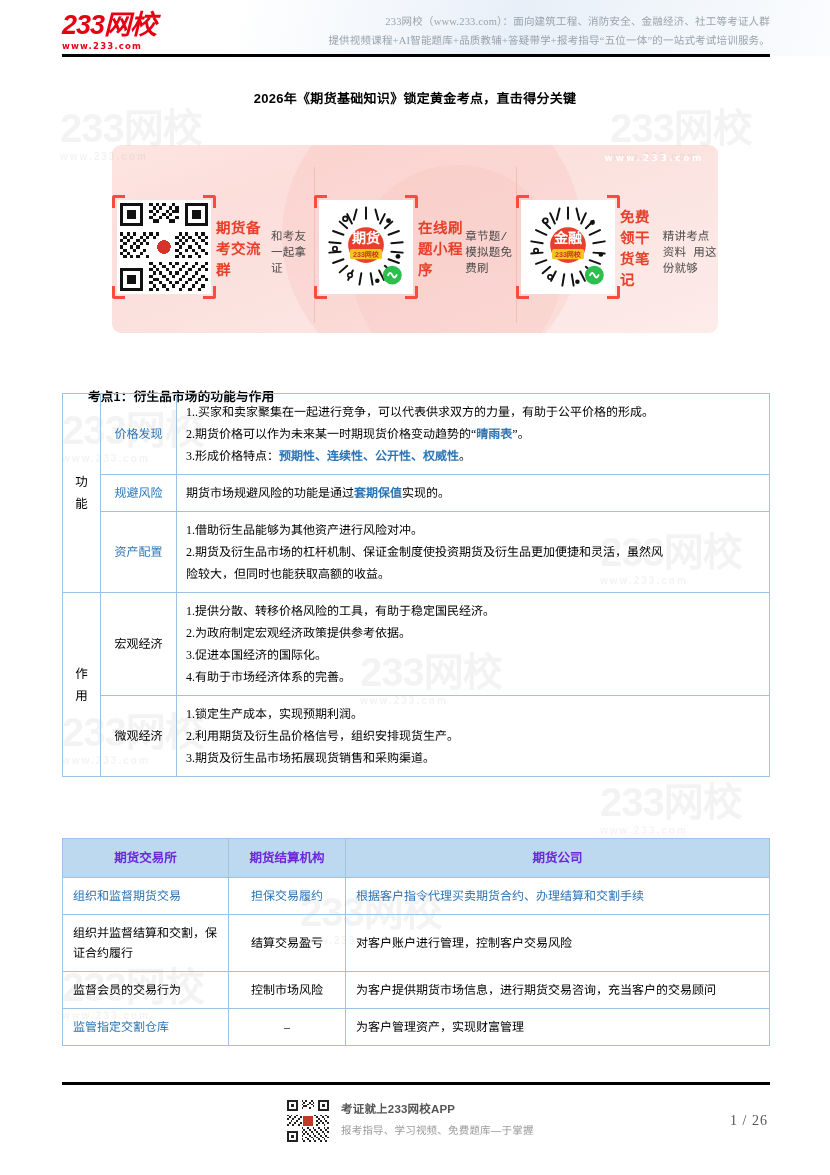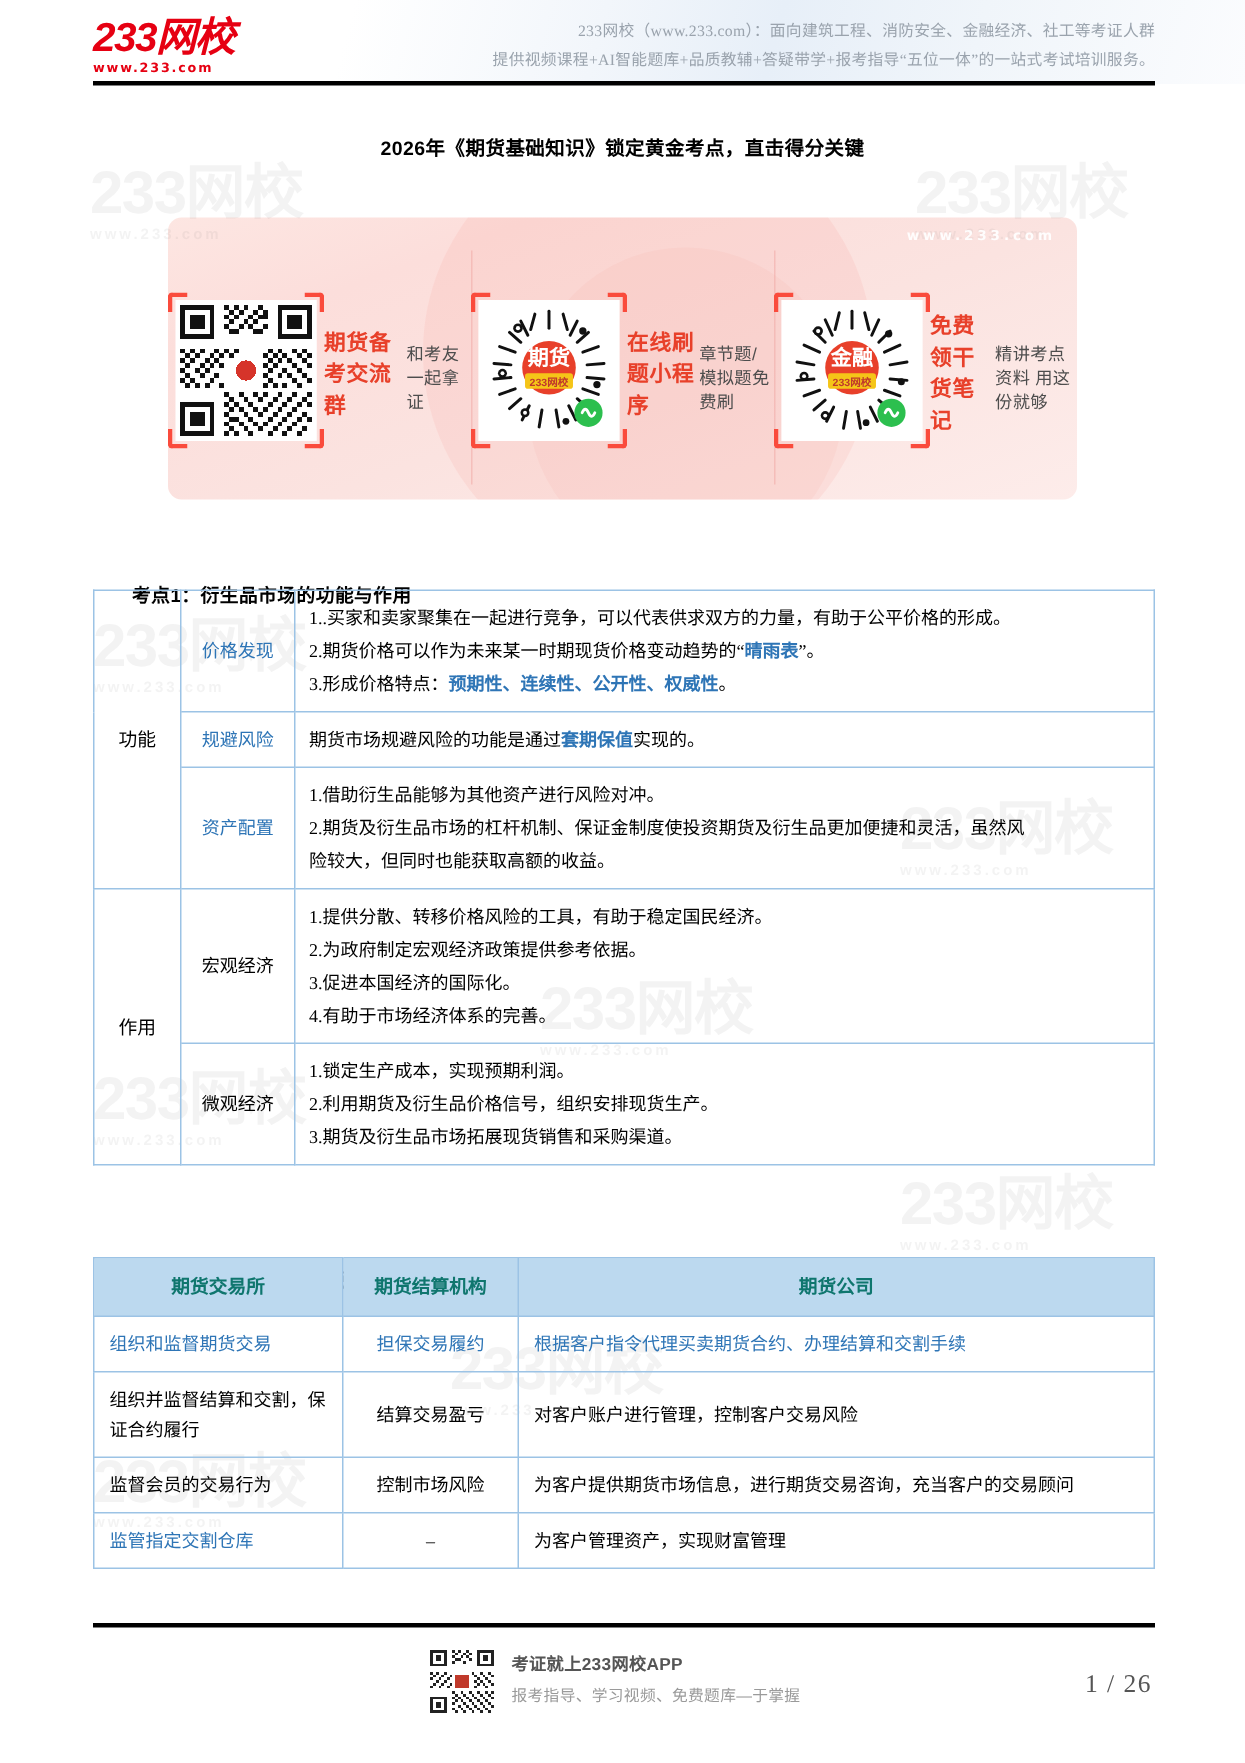--- a/index.html
+++ b/index.html
@@ -150,21 +150,21 @@
   }
   .qr-title {
     font-family: "Liberation Sans", sans-serif;
     font-weight: bold;
     font-size: 14.5px;
     color: #e8402a;
     letter-spacing: 0.5px;
   }
   .qr-sub {
     margin-top: 7px;
-    font-family: Liberation Sans, sans-serif;
+    font-family: Liberation Mono, monospace;
     font-size: 11.5px;
     color: #4d4d4d;
     letter-spacing: 0.2px;
   }
 
   
   .kaodian {
     position: absolute;
     left: 88px;
     font-family: "Liberation Sans", sans-serif;
@@ -187,37 +187,37 @@
     border: 1px solid #9cc3e5;
     padding: 7px 9px;
     vertical-align: middle;
     font-weight: normal;
     line-height: 22px;
     font-family: "Liberation Serif", "DejaVu Serif", serif;
   }
   #table1 { left: 62px; top: 393px; width: 708px; }
   #table2 { left: 62px; top: 838px; width: 708px; }
 
-  .col-cat  { width: 58px;  text-align: center; font-size: 12.5px; }
+  .col-cat  { width: 38px;  text-align: center; font-size: 12.5px; }
   .col-sub  { width: 76px;  text-align: center; }
   .col-body { text-align: left; }
 
   .blue { color: #2e75b6; font-weight: bold; }
   .blue-line { color: #2e75b6; }
   .line { display: block; white-space: nowrap; }
 
   
   #table2 th {
     background: #bcd9ef;
     text-align: center;
     font-family: Liberation Sans, sans-serif;
     font-weight: bold;
     font-size: 12.5px;
     padding: 8px 6px;
-    color: #0f766e;
+    color: #6d28d9;
   }
   #table2 td { padding: 8px 10px; line-height: 20px; }
   .t2-c1 { width: 166px; }
   .t2-c2 { width: 117px; text-align: center; }
   .t2-c3 { }
 
   
   .rule-bottom {
     position: absolute;
     left: 62px; top: 1082px;
@@ -244,21 +244,21 @@
     margin-top: 6px;
     font-family: "Liberation Sans", sans-serif;
     font-size: 10.5px;
     color: #9a9a9a;
     letter-spacing: 0.2px;
   }
   .page-num {
     position: absolute;
     right: 62px; top: 1113px;
     font-family: "Liberation Serif", serif;
-    font-size: 17px;
+    font-size: 14px;
     color: #555;
     letter-spacing: 1px;
   }
 
   
   .wm {
     position: absolute;
     font-family: "Liberation Sans", sans-serif;
     font-weight: bold;
     color: rgba(120, 120, 120, 0.085);

